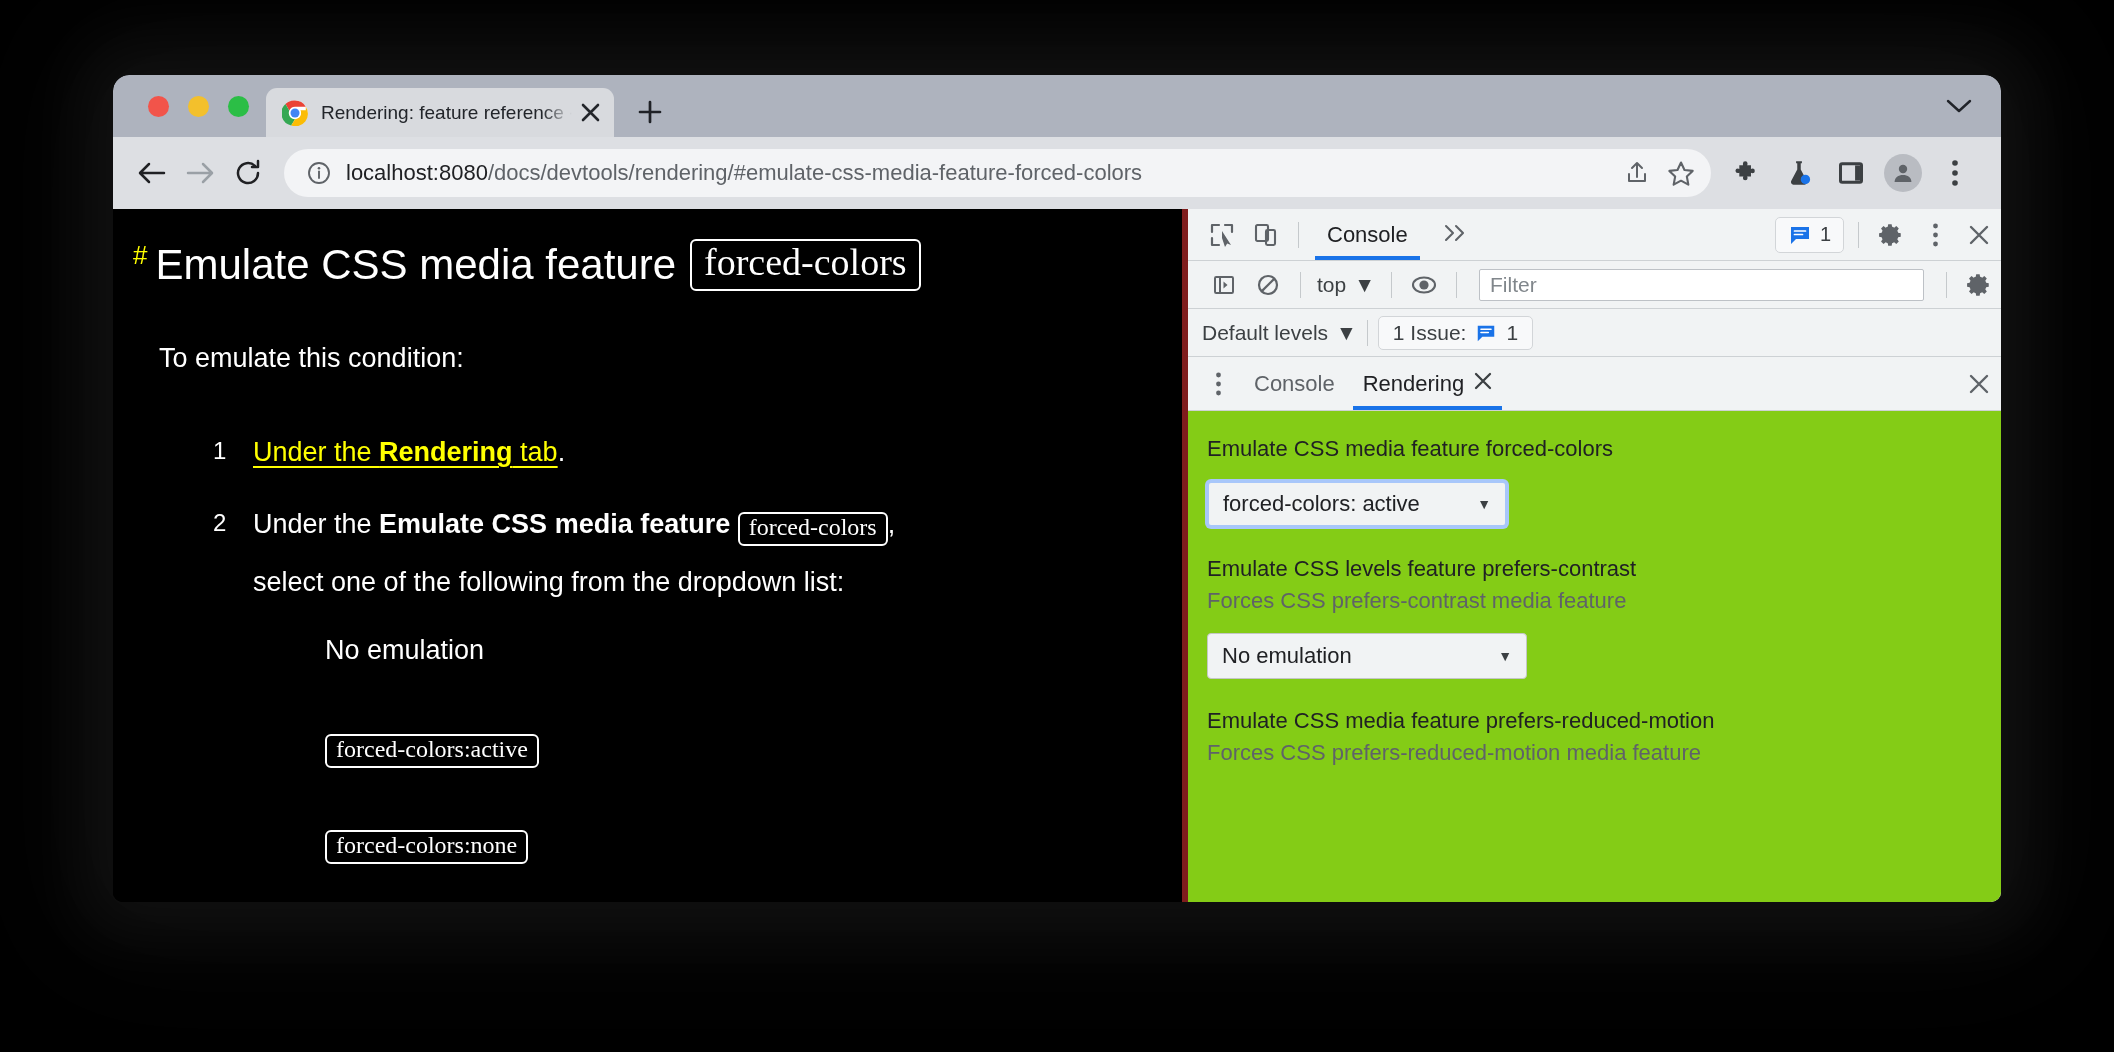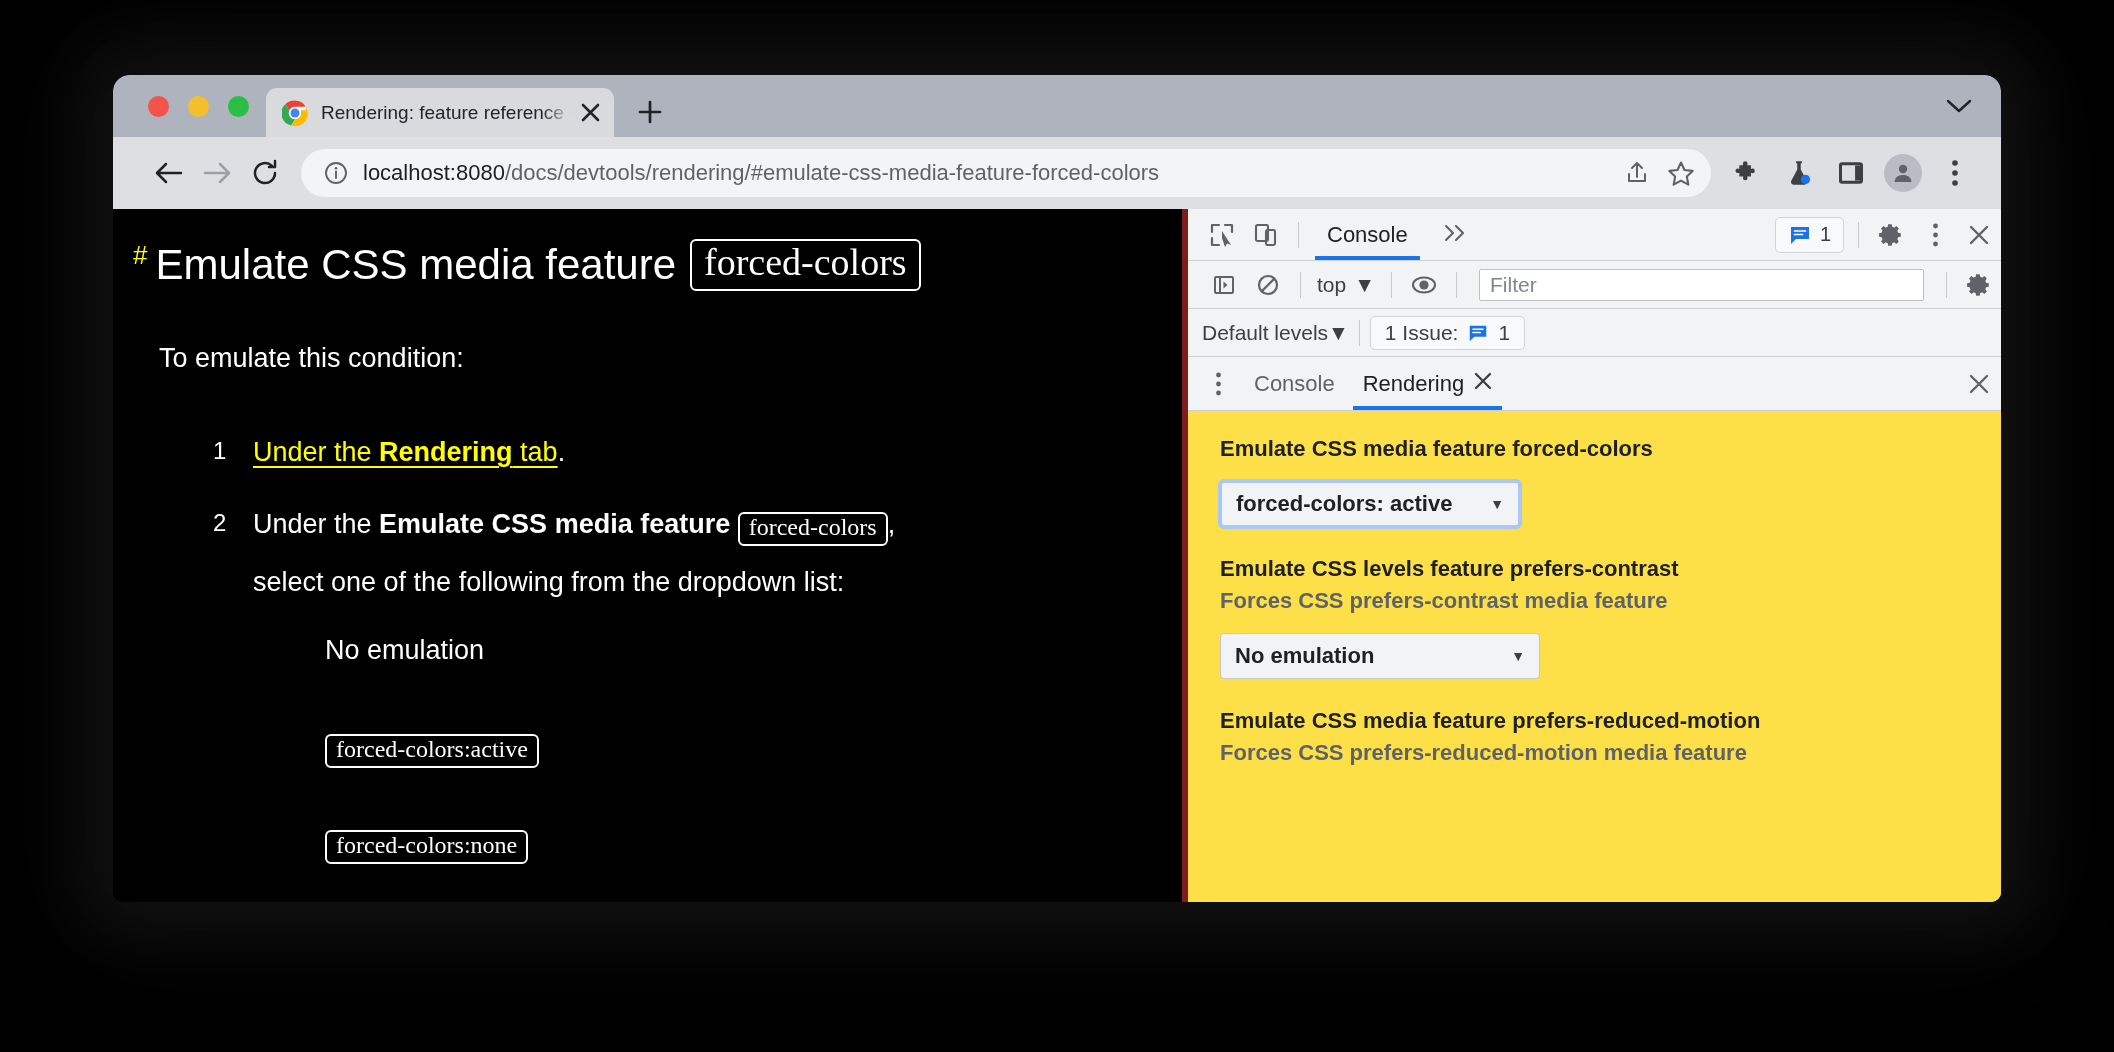--- a/index.html
+++ b/index.html
@@ -72,21 +72,21 @@
     display: flex; align-items: center; justify-content: center;
     color: #21242a;
   }
 
   
   #toolbar {
     position: relative;
     height: 72px;
     background: #dddfe3;
     display: flex; align-items: center;
-    padding: 0 20px 0 32px;
+    padding: 0 20px 0 15px;
   }
   .navbtn {
     width: 48px; height: 48px;
     display: flex; align-items: center; justify-content: center;
     flex: 0 0 48px;
   }
   #omnibox {
     flex: 1 1 auto;
     height: 48px;
     margin: 0 10px 0 12px;
@@ -247,21 +247,21 @@
     flex: 1 1 auto; height: 32px;
     background: #fff;
     border: 1px solid #bdc1c6;
     border-radius: 2px;
     margin: 12px 12px;
     display: flex; align-items: center;
     padding: 0 10px;
     font-size: 21px; color: #80868b;
   }
   #dt-levels-row { height: 48px; padding-left: 14px; }
-  #levels-select { font-size: 21px; color: #3c4043; display: flex; align-items: center; gap: 0; }
+  #levels-select { font-size: 21px; color: #3c4043; display: flex; align-items: center; gap: 8px; }
   #issue-count-btn {
     display: flex; align-items: center; gap: 9px;
     border: 1px solid #d2d5d8;
     border-radius: 5px;
     padding: 4px 14px;
     background: #f8f9fa;
     font-size: 21px; color: #3c4043;
   }
 
   #dt-drawer-tabs { height: 54px; padding-left: 8px; background: #f1f3f4; }
@@ -273,24 +273,23 @@
   }
   .drawer-tab.active { color: #202124; }
   .drawer-tab.active::after {
     content: ""; position: absolute; left: 4px; right: 4px; bottom: 0;
     height: 4px; background: #1a73e8;
   }
   .drawer-tab .tabclose { font-size: 20px; color: #3c4043; }
 
   #rendering-panel {
     flex: 1 1 auto;
-    background: #fde047;
-    padding: 22px 28px 0 32px;
+    background: #84cc16;
+    padding: 22px 28px 0 19px;
     overflow: hidden;
-    font-weight: bold;
   }
   .render-group { margin-bottom: 26px; }
   .render-title { font-size: 22px; color: #202124; line-height: 1.45; }
   .render-desc  { font-size: 22px; color: #5f6368; line-height: 1.45; }
   .render-select {
     margin-top: 16px;
     height: 46px;
     min-width: 320px;
     display: inline-flex; align-items: center; justify-content: space-between;
     background: #f1f3f4;

